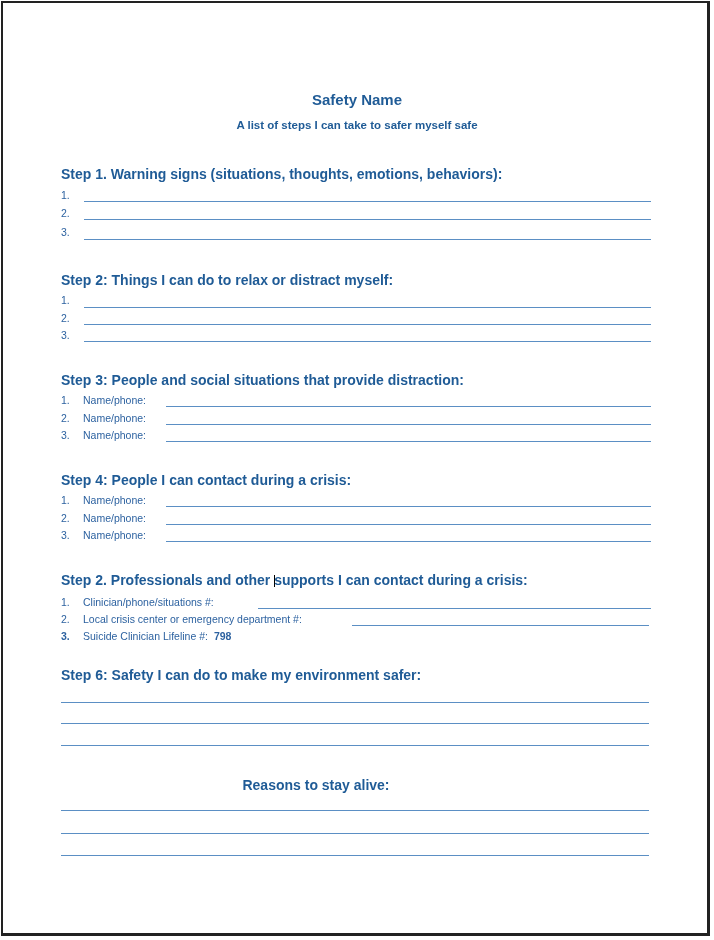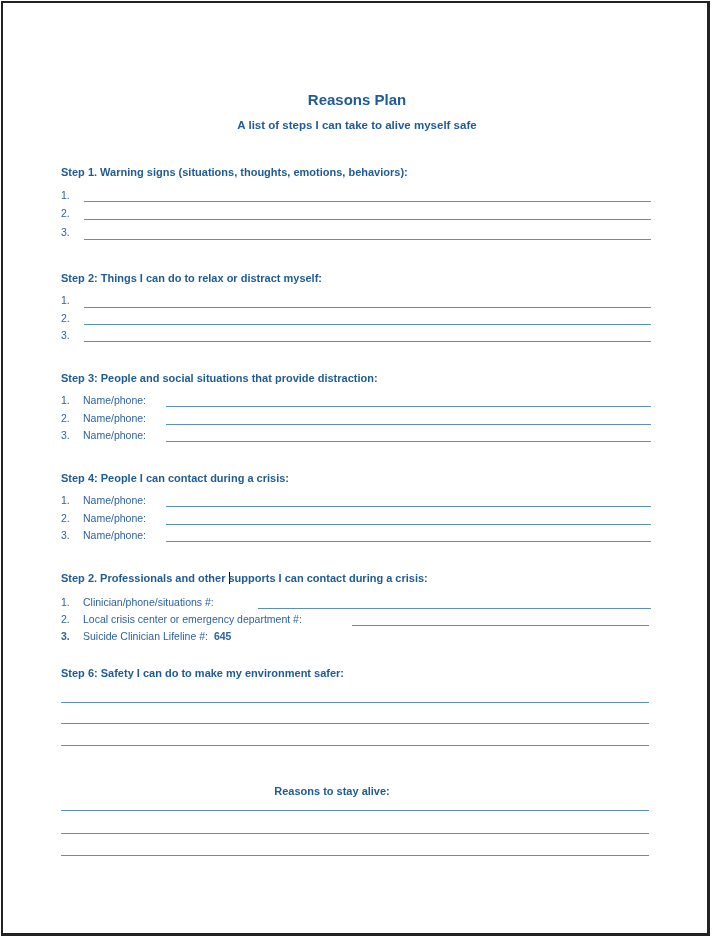--- a/index.html
+++ b/index.html
@@ -6,37 +6,37 @@
     body { width: 714px; height: 940px; position: relative; overflow: hidden; font-family: "Liberation Sans", sans-serif; }
     .page {
       position: absolute; left: 1px; top: 1px; width: 709px; height: 935px;
       border-top: 2px solid #222; border-left: 2px solid #222;
       border-right: 3px solid #222; border-bottom: 3px solid #222;
       box-sizing: border-box; background: #fff;
     }
     .title { position: absolute; left: 0; width: 714px; top: 91px; text-align: center; color: #1f5b96; font-weight: bold; font-size: 15px; }
     .subtitle { position: absolute; left: 0; width: 714px; top: 119px; text-align: center; color: #1f5b96; font-weight: bold; font-size: 11.5px; }
     .subtitle .u { text-decoration-color: #2a5fc8; }
-    .heading { position: absolute; left: 61px; color: #1f5b96; font-weight: bold; font-size: 11px; white-space: nowrap; }
-    .heading.center { left: 16px; width: 632px; text-align: center; margin-top: 8px; }
+    .heading { position: absolute; left: 61px; color: #1f5b96; font-weight: bold; font-size: 14px; white-space: nowrap; }
+    .heading.center { left: 0; width: 632px; text-align: center; }
     .row { position: absolute; left: 61px; font-size: 10.5px; color: #2d62a0; white-space: nowrap; height: 14px; line-height: 14px; }
     .row .num { position: absolute; left: 0; top: 0; width: 20px; }
     .row .num.bold { font-weight: bold; }
     .row .label { position: absolute; left: 22px; top: 0; }
     .row .val { font-weight: bold; margin-left: 6px; }
     .line { position: absolute; height: 0; border-top: 1.5px solid #5b8fc4; }
     .cursor { display: inline-block; width: 1px; height: 12px; background: #000; vertical-align: -2px; margin-right: -1px; }
   </style>
 </head>
 <body>
 
 <div class="page"></div>
 
-<div class="title">Reasons Plan</div>
-<div class="subtitle"><span>A list of steps I can take to alive myself </span><span class="u">safe</span></div>
+<div class="title">Safety Name</div>
+<div class="subtitle"><span>A list of steps I can take to safer myself </span><span class="u">safe</span></div>
 
 <div class="heading" style="top:166px">Step 1. Warning signs (situations, thoughts, emotions, behaviors):</div>
 <div class="row" style="top:188px">
     <span class="num">1.</span>
   </div>
 <div class="line" style="left:84px;width:567px;top:201px"></div>
 <div class="row" style="top:206px">
     <span class="num">2.</span>
   </div>
 <div class="line" style="left:84px;width:567px;top:219px"></div>
@@ -99,21 +99,21 @@
     <span class="label">Clinician/phone/situations #:</span>
   </div>
 <div class="line" style="left:258px;width:393px;top:608px"></div>
 <div class="row" style="top:612px">
     <span class="num">2.</span>
     <span class="label">Local crisis center or emergency department #:</span>
   </div>
 <div class="line" style="left:352px;width:297px;top:625px"></div>
 <div class="row" style="top:629px">
     <span class="num bold">3.</span>
-    <span class="label"><span>Suicide Clinician Lifeline #:</span><span class="val">645</span></span>
+    <span class="label"><span>Suicide Clinician Lifeline #:</span><span class="val">798</span></span>
   </div>
 
 <div class="heading" style="top:667px">Step 6: Safety I can do to make my environment safer:</div>
 <div class="line" style="left:61px;width:588px;top:702px"></div>
 <div class="line" style="left:61px;width:588px;top:723px"></div>
 <div class="line" style="left:61px;width:588px;top:745px"></div>
 
 <div class="heading center" style="top:777px">Reasons to stay alive:</div>
 <div class="line" style="left:61px;width:588px;top:810px"></div>
 <div class="line" style="left:61px;width:588px;top:833px"></div>

